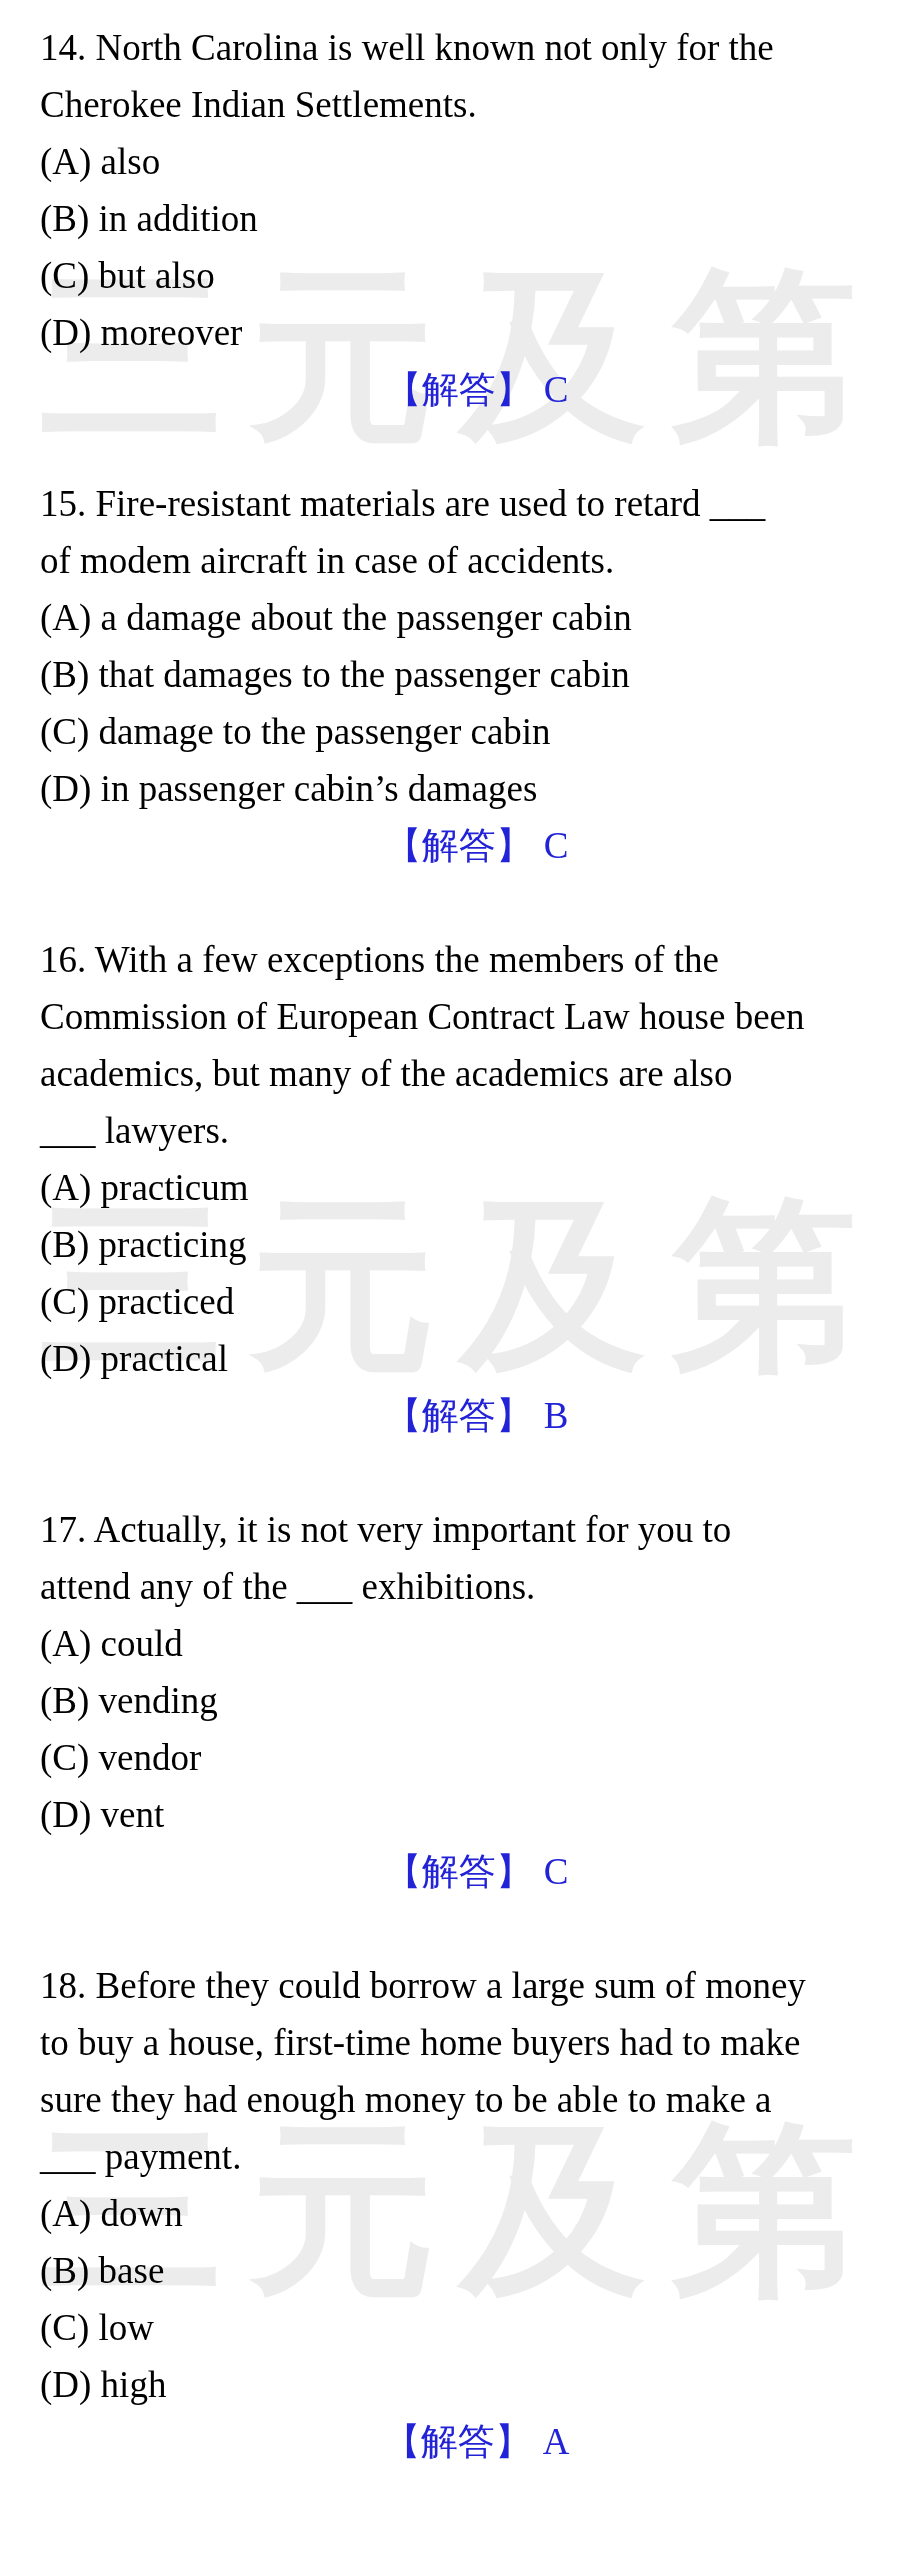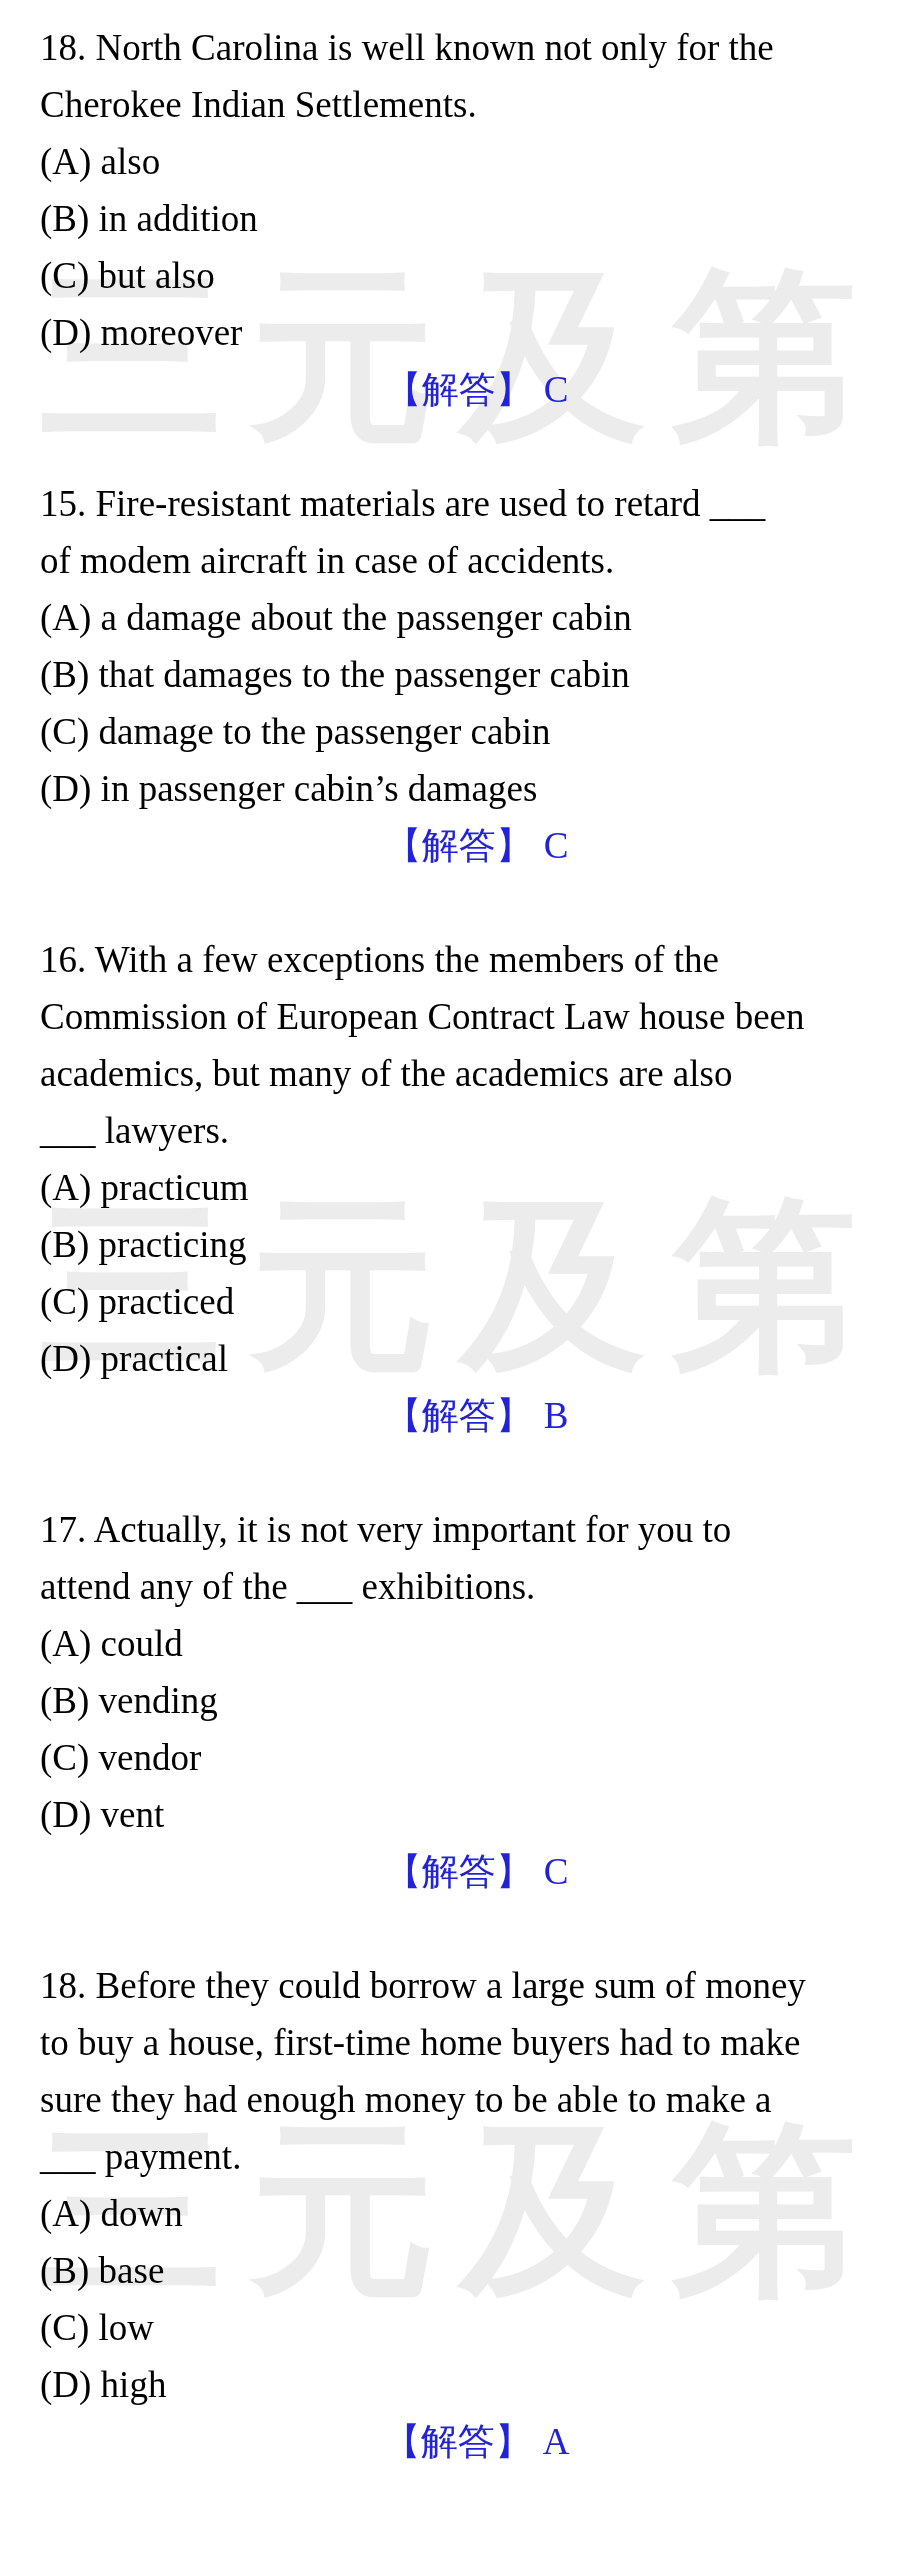--- a/index.html
+++ b/index.html
@@ -61,21 +61,21 @@
 
 <div id="page">
 
   <div class="watermark wm-1">三元及第</div>
   <div class="watermark wm-2">三元及第</div>
   <div class="watermark wm-3">三元及第</div>
 
   <div id="text-layer">
 
     <section class="question">
-      <div class="line">18. North Carolina is well known not only for the</div>
+      <div class="line">14. North Carolina is well known not only for the</div>
       <div class="line">Cherokee Indian Settlements.</div>
       <div class="line option-line">(A) also</div>
       <div class="line option-line">(B) in addition</div>
       <div class="line option-line">(C) but also</div>
       <div class="line option-line">(D) moreover</div>
       <div class="line answer-line"><span class="ans-label">【解答】</span><span class="ans-letter">C</span></div>
     </section>
 
     <section class="question">
       <div class="line">15. Fire-resistant materials are used to retard ___</div>

